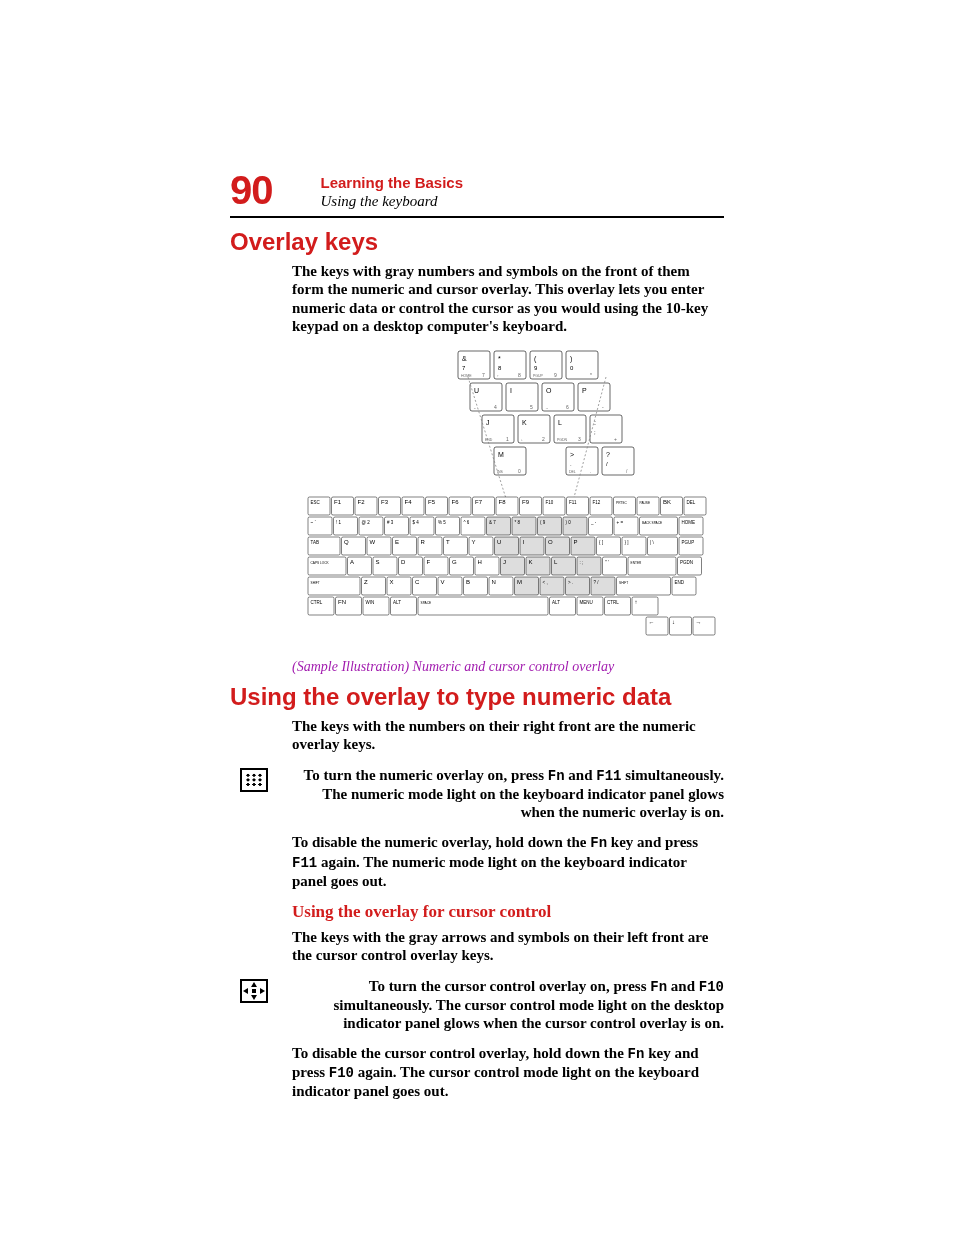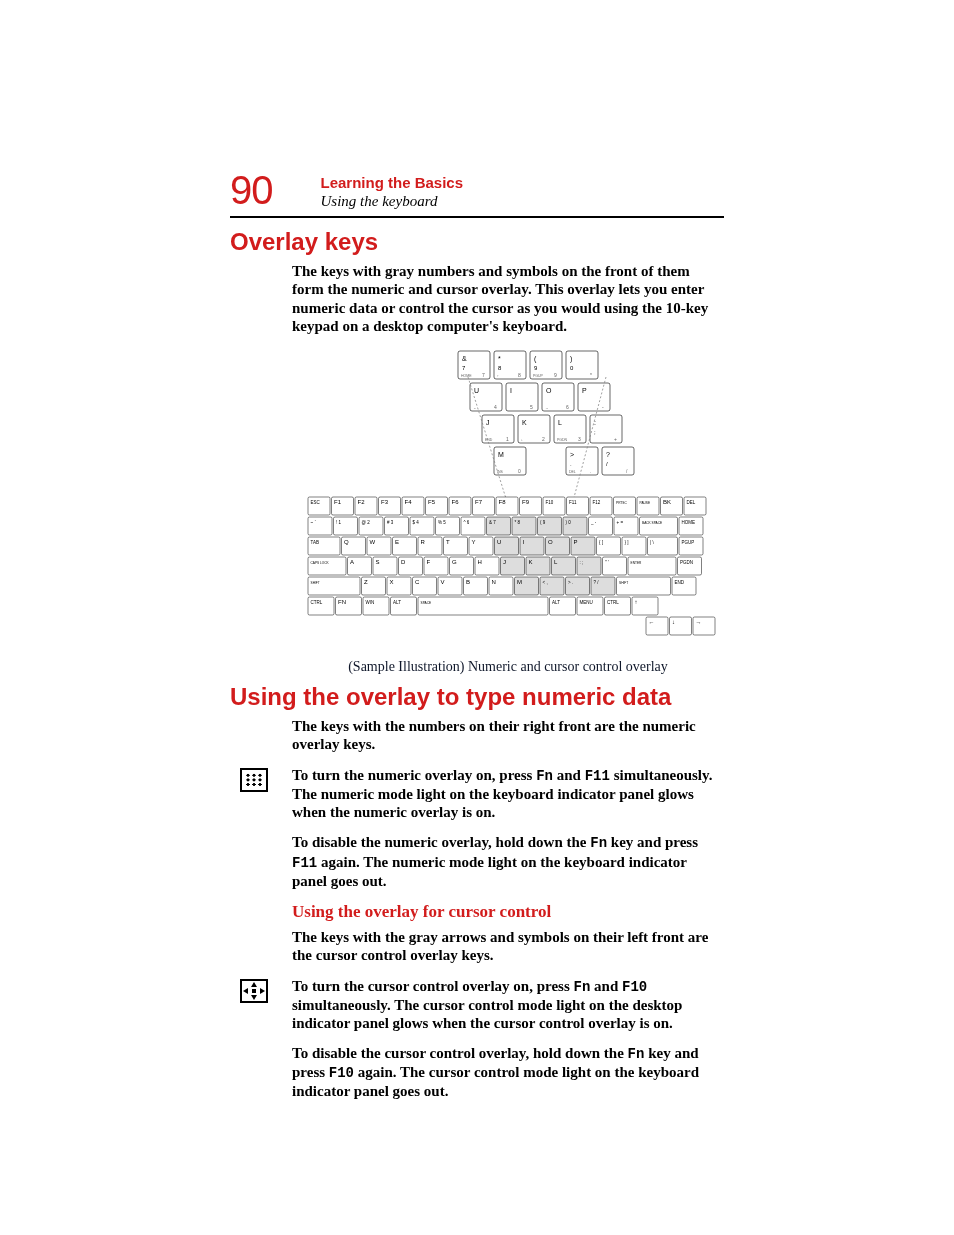--- a/index.html
+++ b/index.html
@@ -16,21 +16,21 @@
     width: 494px;
   }
   .header-row {
     display: flex;
     align-items: flex-start;
     margin-bottom: 4px;
   }
   .page-number {
     font-family: "Arial Narrow", Arial, sans-serif;
     font-stretch: condensed;
-    font-weight: 400;
+    font-weight: 700;
     font-size: 40px;
     color: #d21c1c;
     line-height: 1;
     margin-right: 48px;
     letter-spacing: -1px;
   }
   .header-text {
     padding-top: 4px;
   }
   .chapter-title {
@@ -67,34 +67,35 @@
     color: #d21c1c;
     margin: 10px 0 6px 62px;
   }
   .body-para {
     font-size: 15px;
     line-height: 1.22;
     margin: 0 0 12px 62px;
     font-weight: bold;
   }
   .caption {
-    color: #0f172a;
+    font-style: italic;
+    color: #a21caf;
     font-size: 14px;
-    text-align: center;
     margin: 8px 0 8px 62px;
   }
   .illus-wrap {
     margin: 8px 0 4px 62px;
     text-align: center;
   }
   .illus-svg {
     display: inline-block;
   }
   .icon-col {
     position: relative;
+    text-align: right;
   }
   .side-icon {
     position: absolute;
     left: 10px;
     width: 28px;
     height: 24px;
     border: 2px solid #000;
     background: #fff;
     box-sizing: border-box;
   }

